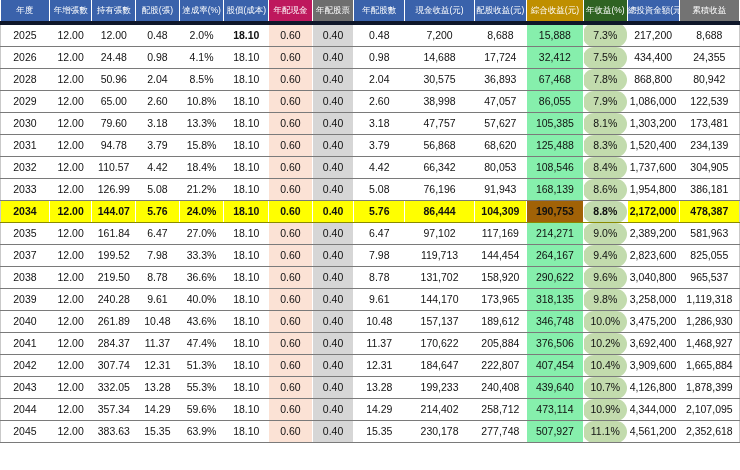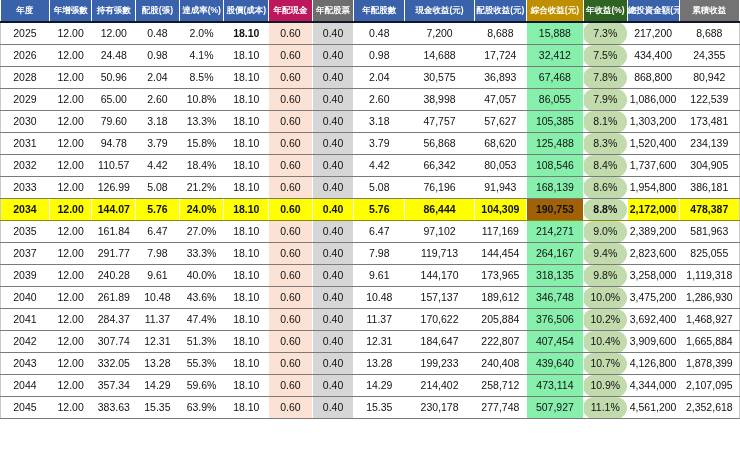--- a/index.html
+++ b/index.html
@@ -22,27 +22,27 @@
     text-align:center;
     vertical-align:middle;
     overflow:hidden;
     white-space:nowrap;
     border-right:1px solid #ffffff;
     box-sizing:border-box;
   }
   
   thead th{
     font-size:8.5px;
-    font-weight:bold;
+    font-weight:normal;
     color:#ffffff;
     height:20px;
     line-height:20px;
     letter-spacing:0px;
     border-right:1px solid #ffffff;
-    border-bottom:2px solid #0f172a;
+    border-bottom:4px solid #0f172a;
   }
   th.h-blue{background:#3a62ab;}
   th.h-orange{background:#be185d;}
   th.h-gray{background:#6e6e6e;}
   th.h-gold{background:#bf8f00;}
   th.h-green{background:#2f6322;}
   th.h-red{background:#737373;}
   
   tbody td{
     font-size:10.5px;
@@ -293,35 +293,52 @@
           <td class="">97,102</td>
           <td class="">117,169</td>
           <td class="c-total">214,271</td>
           <td class="c-yield">9.0%</td>
           <td class="">2,389,200</td>
           <td class="">581,963</td>
         </tr>
         <tr class="">
           <td class="">2037</td>
           <td class="">12.00</td>
-          <td class="">291.77</td>
+          <td class="">199.52</td>
           <td class="">7.98</td>
           <td class="">33.3%</td>
           <td class="">18.10</td>
           <td class="c-cash">0.60</td>
           <td class="c-stock">0.40</td>
           <td class="">7.98</td>
           <td class="">119,713</td>
           <td class="">144,454</td>
           <td class="c-total">264,167</td>
           <td class="c-yield">9.4%</td>
           <td class="">2,823,600</td>
           <td class="">825,055</td>
         </tr>
         <tr class="">
+          <td class="">2038</td>
+          <td class="">12.00</td>
+          <td class="">219.50</td>
+          <td class="">8.78</td>
+          <td class="">36.6%</td>
+          <td class="">18.10</td>
+          <td class="c-cash">0.60</td>
+          <td class="c-stock">0.40</td>
+          <td class="">8.78</td>
+          <td class="">131,702</td>
+          <td class="">158,920</td>
+          <td class="c-total">290,622</td>
+          <td class="c-yield">9.6%</td>
+          <td class="">3,040,800</td>
+          <td class="">965,537</td>
+        </tr>
+        <tr class="">
           <td class="">2039</td>
           <td class="">12.00</td>
           <td class="">240.28</td>
           <td class="">9.61</td>
           <td class="">40.0%</td>
           <td class="">18.10</td>
           <td class="c-cash">0.60</td>
           <td class="c-stock">0.40</td>
           <td class="">9.61</td>
           <td class="">144,170</td>

